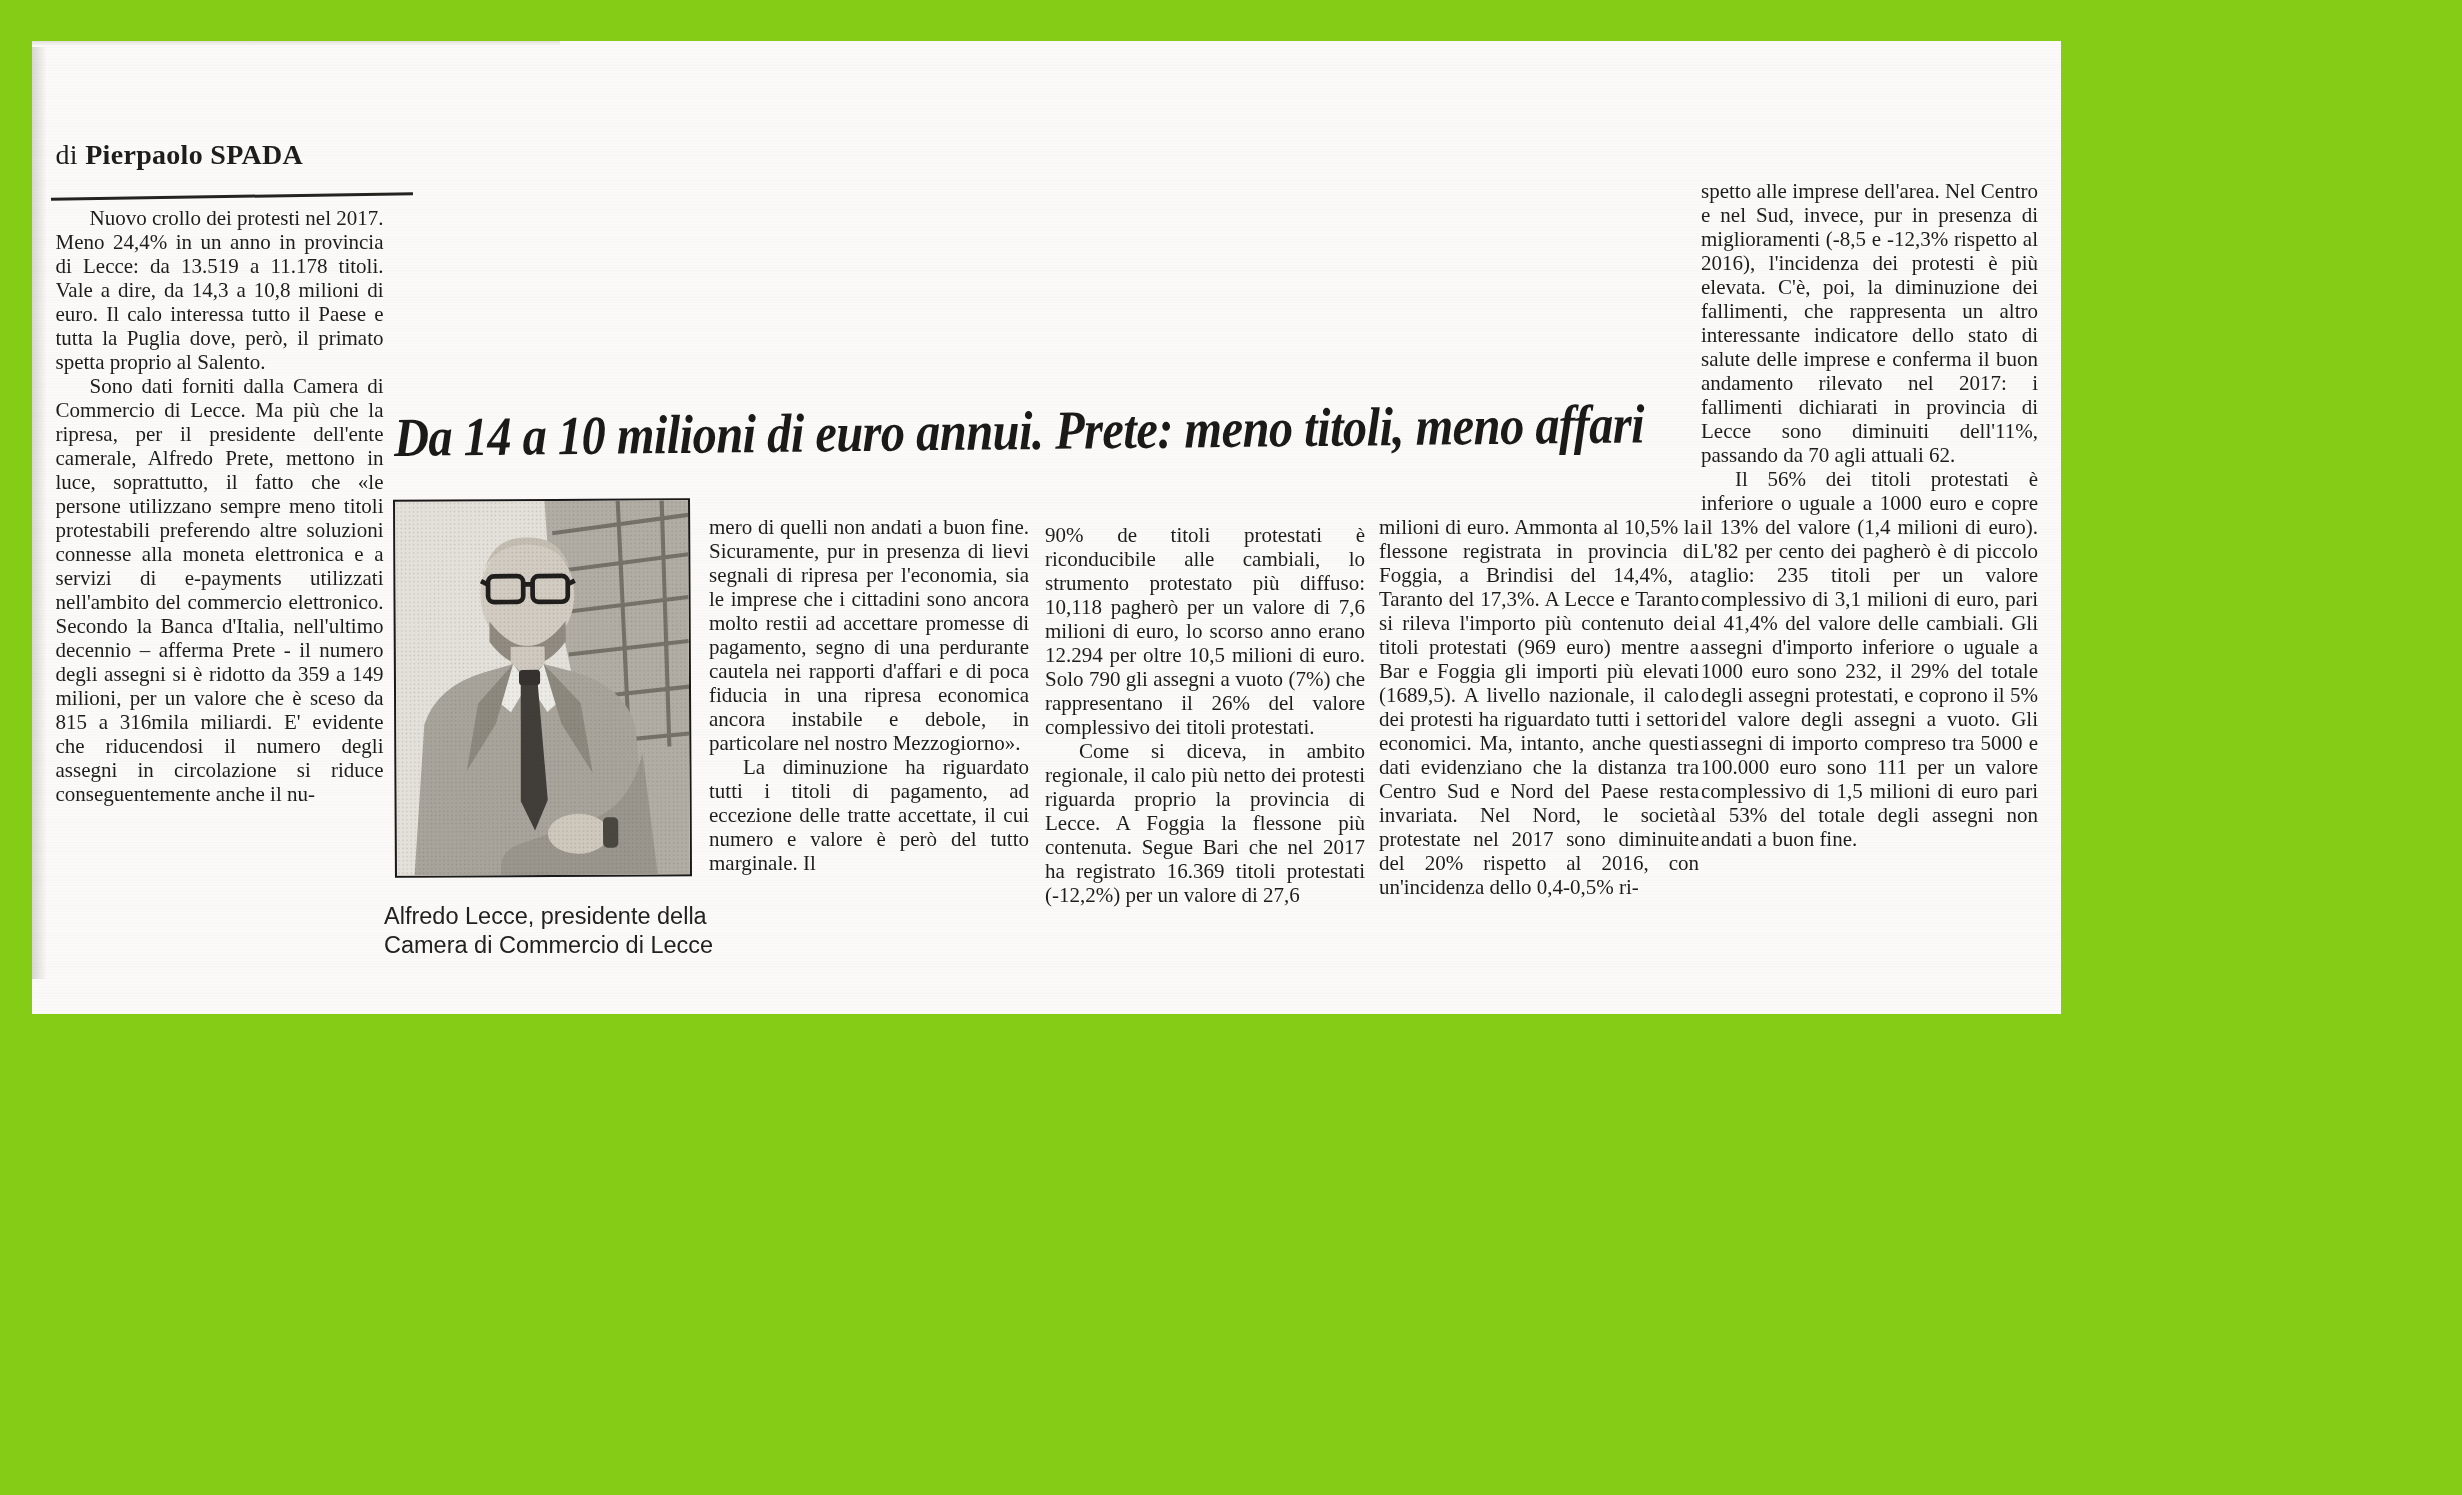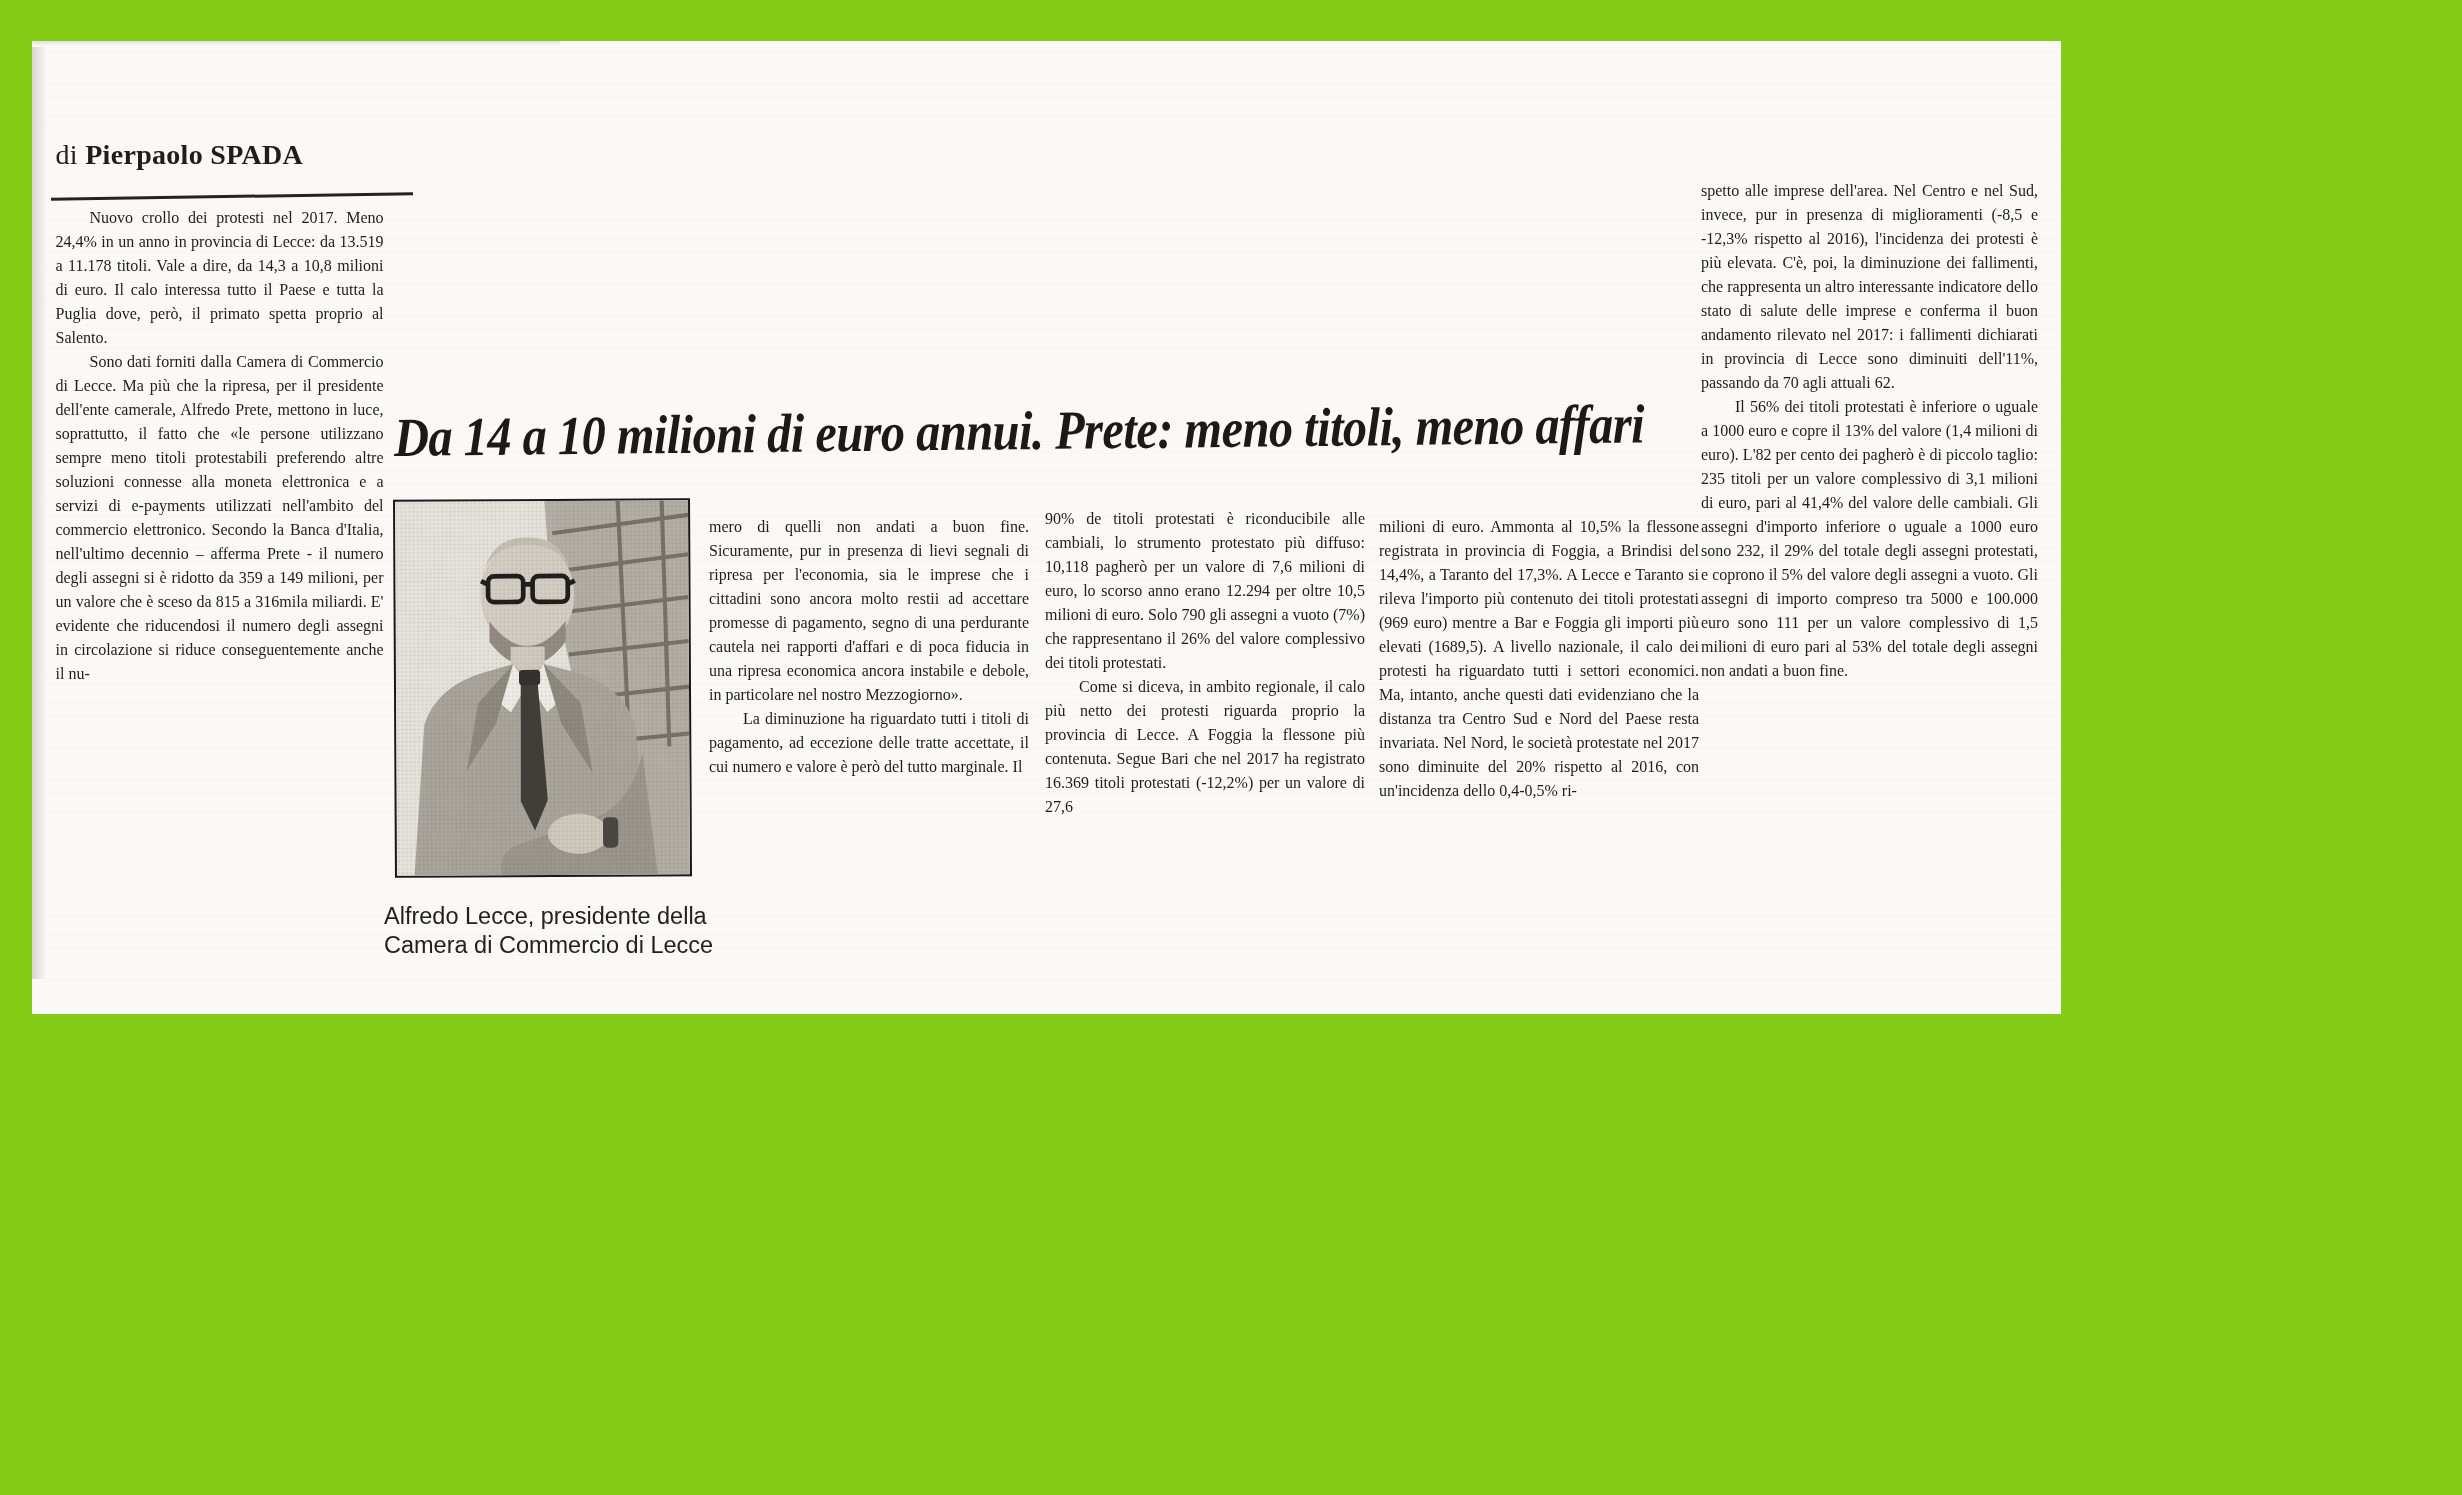--- a/index.html
+++ b/index.html
@@ -12,26 +12,26 @@
   .clip::after{content:"";position:absolute;left:0;top:0;width:528px;height:4.7px;
         background:linear-gradient(180deg, rgba(90,85,78,0.15), rgba(90,85,78,0));}
 
   
   .byline{position:absolute;left:23.5px;top:98px;width:340px;font-size:28px;letter-spacing:0.3px;}
   .byline .name{font-weight:bold;}
   .byline-rule{position:absolute;left:19px;top:154px;width:362px;height:2.9px;background:#242320;
         transform:rotate(-0.9deg);}
 
   
-  .col{position:absolute;font-size:16px;line-height:24px;text-align:justify;overflow:hidden;}
+  .col{position:absolute;font-size:21px;line-height:24px;text-align:justify;overflow:hidden;}
   .col p{margin:0;}
   .col p.indent{text-indent:34px;}
   .col1{left:23.5px;top:165px;width:328px;height:768px;}
   .col2{left:677px;top:474px;width:320px;height:469px;}
-  .col3{left:1013px;top:466px;width:320px;height:469px;}
+  .col3{left:1013px;top:482px;width:320px;height:469px;}
   .col4{left:1347px;top:474px;width:320px;height:469px;}
   .col5{left:1669px;top:138px;width:337px;height:815px;}
 
   
   .headline{position:absolute;left:362px;top:41px;color:#141311;}
   .hl-line{font-weight:bold;font-size:140px;line-height:170px;white-space:nowrap;
         letter-spacing:-1.8px;transform:scaleX(0.78) rotate(-0.45deg);transform-origin:0 50%;}
   .subhead{position:absolute;left:362px;top:365px;font-size:55px;font-style:italic;font-weight:bold;
         white-space:nowrap;letter-spacing:-0.6px;transform:scaleX(0.88) rotate(-0.55deg);transform-origin:0 50%;
         color:#1b1a18;}

